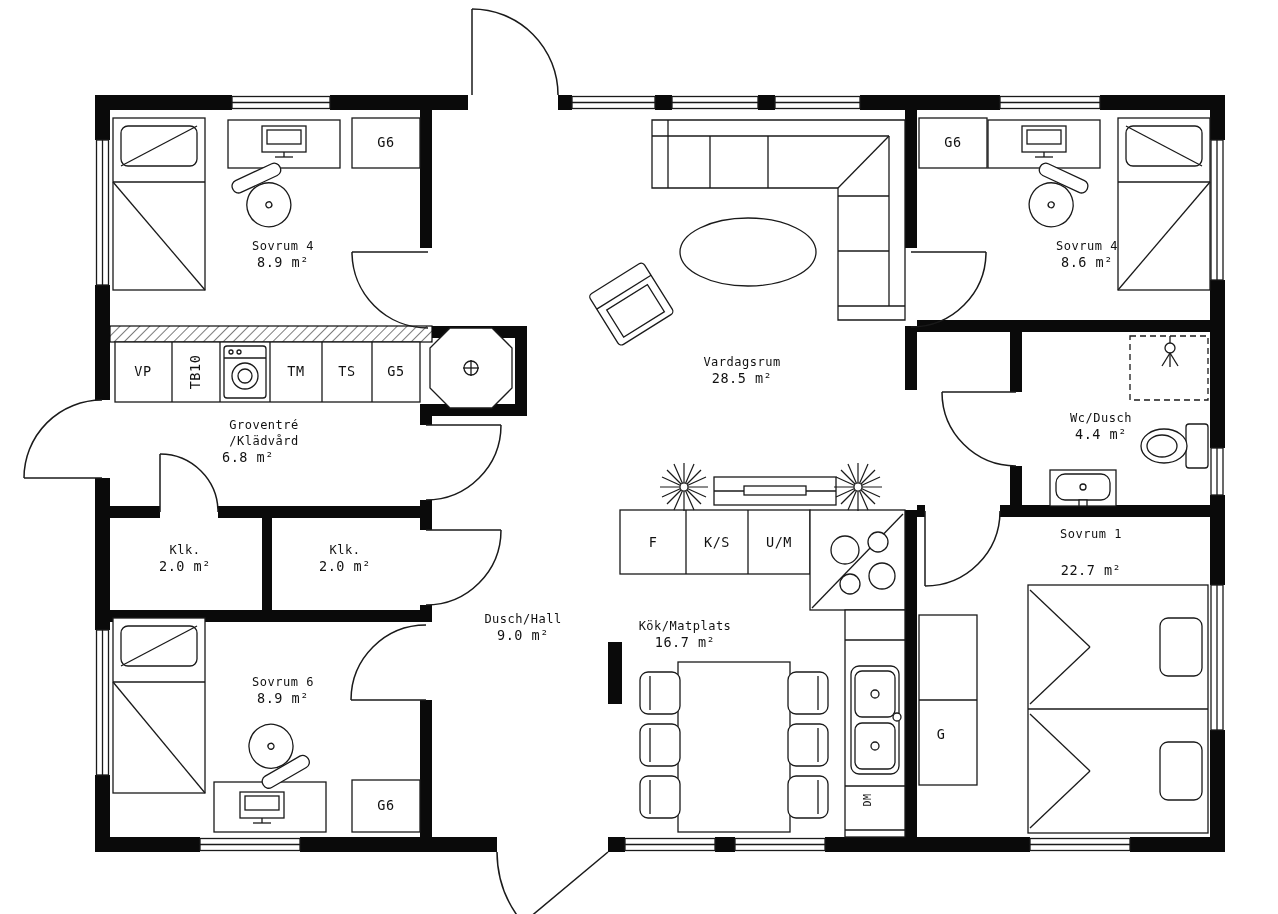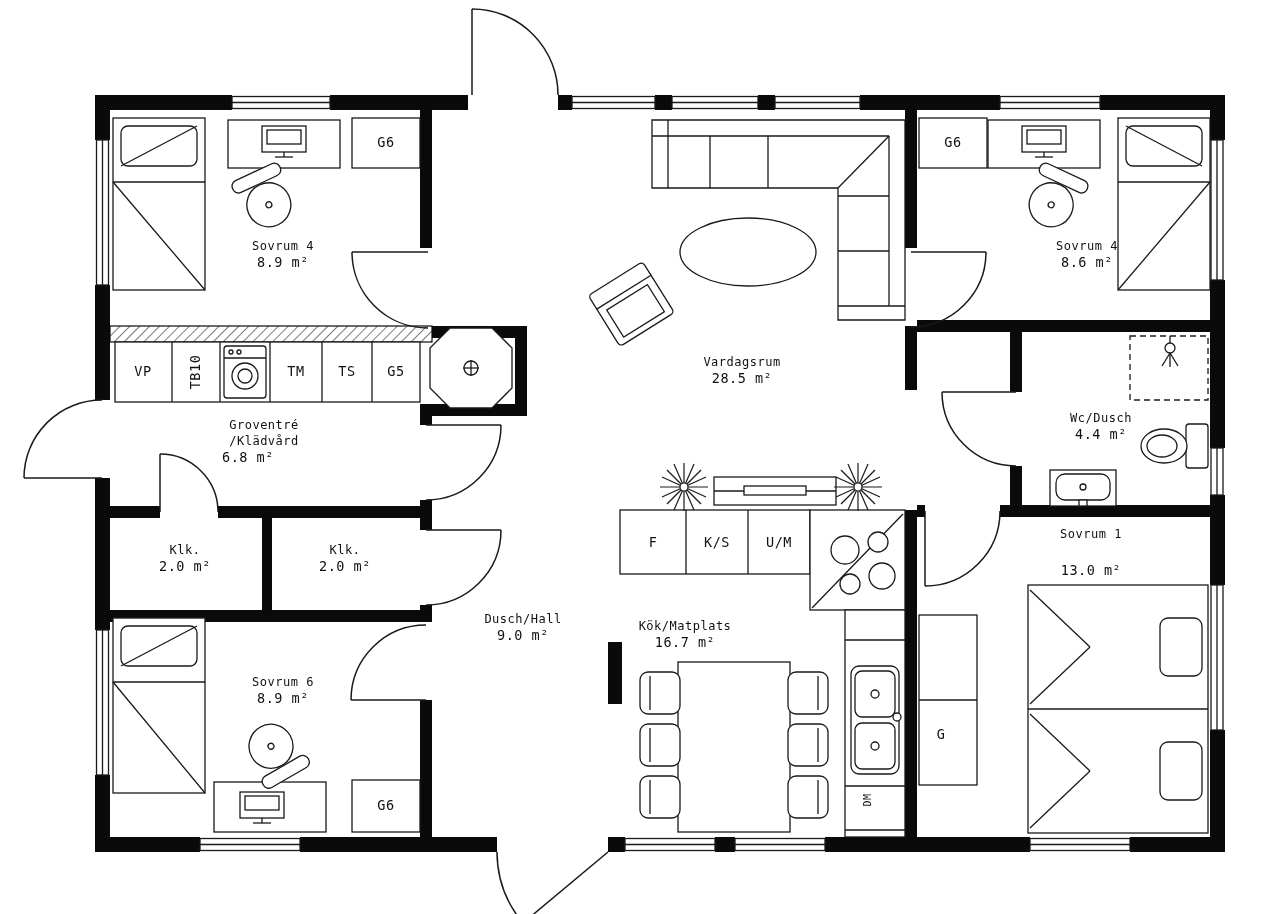--- a/index.html
+++ b/index.html
@@ -448,21 +448,21 @@
   <div class="lbl" style="left:345px;top:550px">Klk.</div>
   <div class="lbl sm" style="left:345px;top:567px">2.0 m²</div>
 
   <div class="lbl" style="left:523px;top:619px">Dusch/Hall</div>
   <div class="lbl sm" style="left:523px;top:636px">9.0 m²</div>
 
   <div class="lbl" style="left:685px;top:626px">Kök/Matplats</div>
   <div class="lbl sm" style="left:685px;top:643px">16.7 m²</div>
 
   <div class="lbl" style="left:1091px;top:534px">Sovrum 1</div>
-  <div class="lbl sm" style="left:1091px;top:571px">13.0 m²</div>
+  <div class="lbl sm" style="left:1091px;top:571px">22.7 m²</div>
 
   <div class="lbl" style="left:283px;top:682px">Sovrum 6</div>
   <div class="lbl sm" style="left:283px;top:699px">8.9 m²</div>
 
   <div class="lbl sm" style="left:386px;top:143px">G6</div>
   <div class="lbl sm" style="left:953px;top:143px">G6</div>
   <div class="lbl sm" style="left:386px;top:806px">G6</div>
 
   <div class="lbl sm" style="left:143px;top:372px">VP</div>
   <div class="lbl sm rot" style="left:196px;top:372px">TB10</div>

